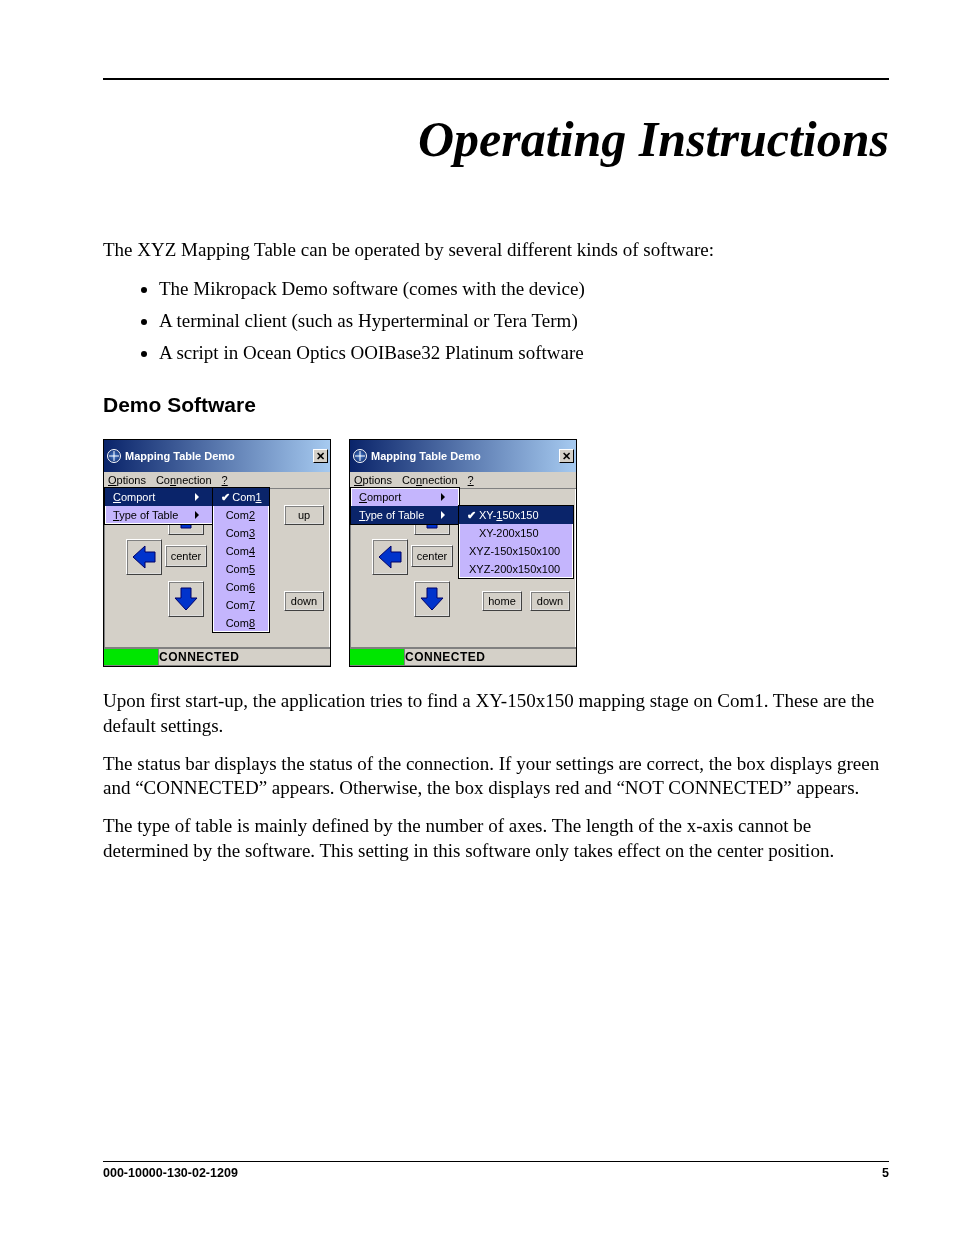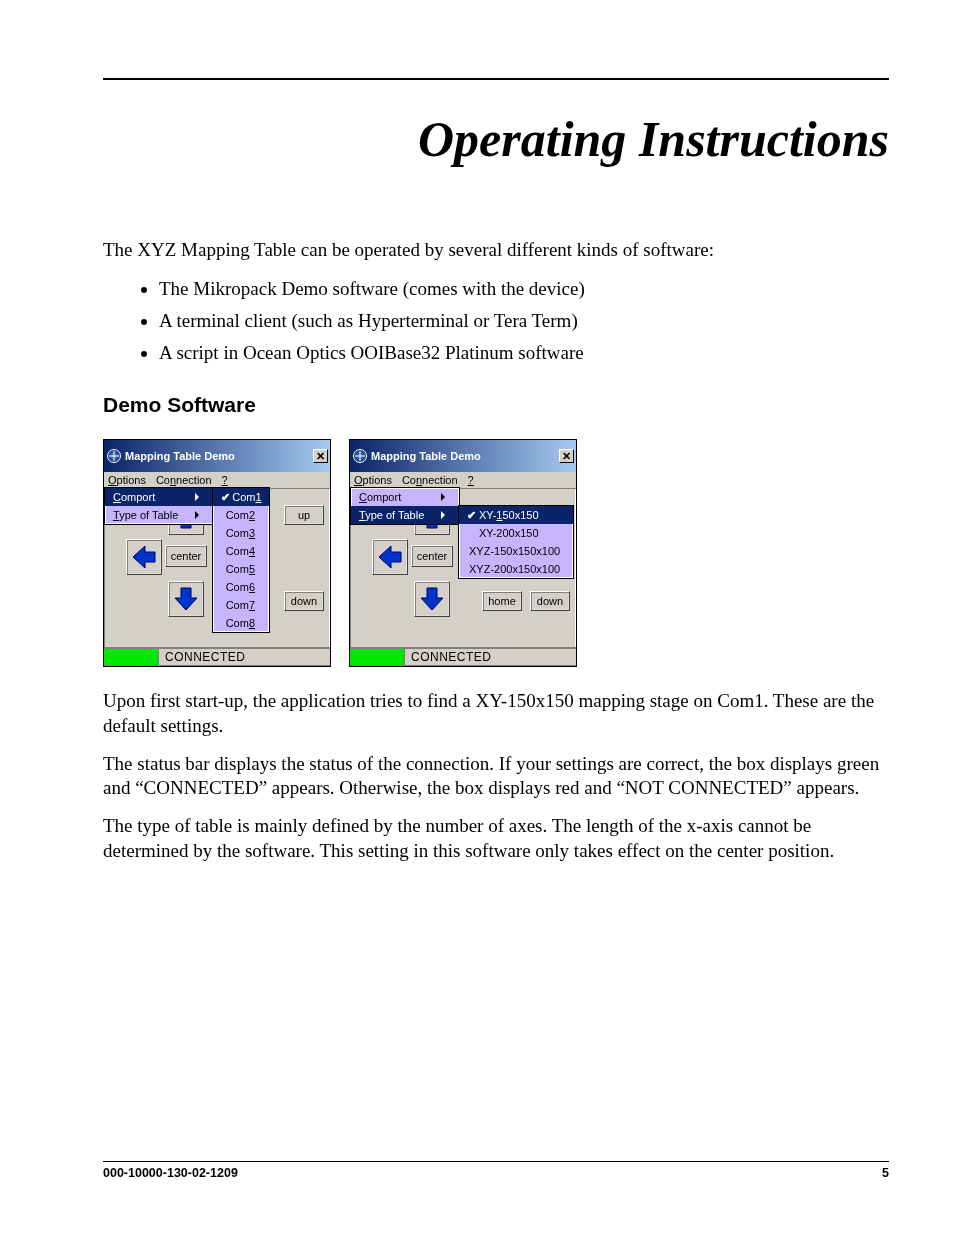--- a/index.html
+++ b/index.html
@@ -195,26 +195,25 @@
   }
   .status-led {
     width:54px;
     background:#00e600;
     border:1px solid #808080;
     border-left:none;
   }
   .status-text {
     flex:1;
     font-family: Arial, sans-serif;
-    font-weight:normal;
+    font-weight:bold;
     font-size:12px;
     letter-spacing:0.5px;
     display:flex;
     align-items:center;
-    padding-left:6px;
     border:1px solid #808080;
     border-left:none;
     border-right:none;
     text-align:right;
   }
 
   .footer {
     position:absolute;
     left: 103px;
     right: 65px;

